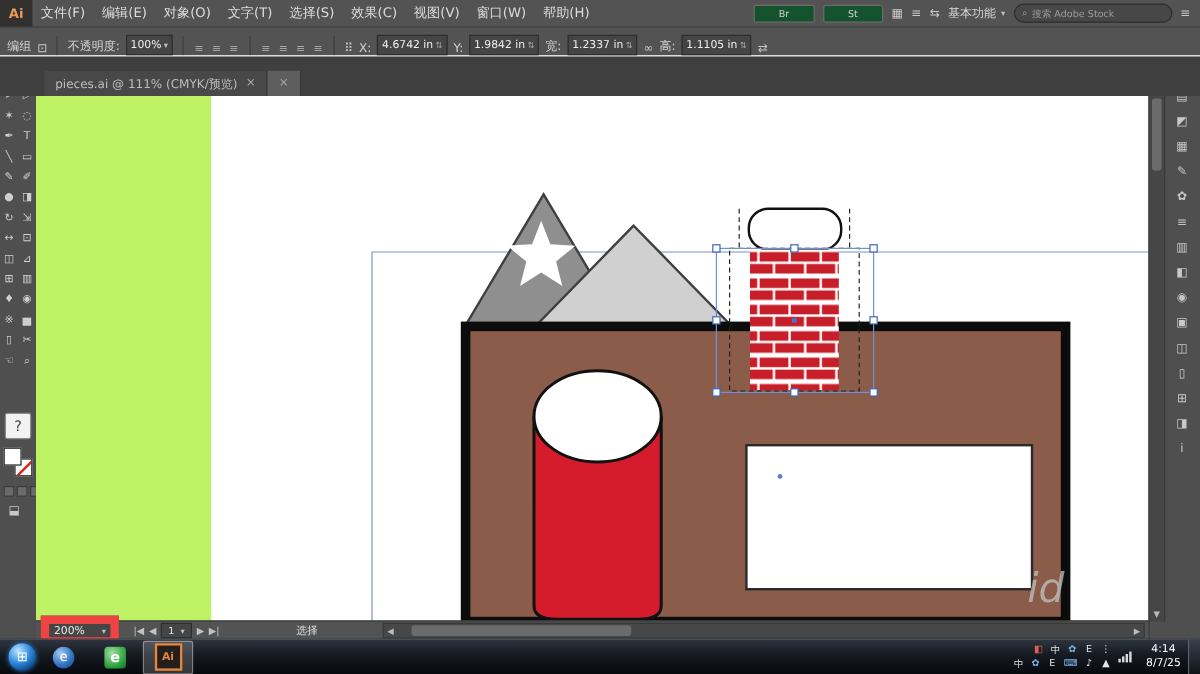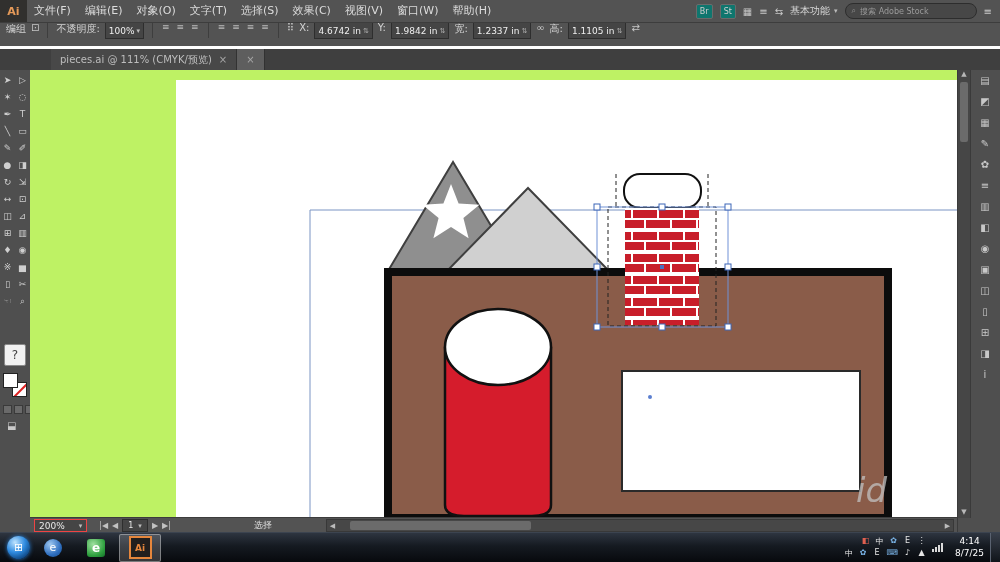--- a/index.html
+++ b/index.html
@@ -8,44 +8,44 @@
        -webkit-font-smoothing:antialiased;user-select:none}
 
   
   .menubar{position:absolute;top:0;left:0;right:0;height:22px;background:#535353;
            border-bottom:1px solid #3d3d3d;display:flex;align-items:center;
            color:#dcdcdc;font-size:11px;z-index:9}
   .ai-logo{width:27px;height:22px;background:#31302e;color:#e59a59;font-weight:bold;
            display:flex;align-items:center;justify-content:center;font-size:11px}
   .menu-item{padding:0 7px;line-height:22px;white-space:nowrap;cursor:default}
   .mb-right{margin-left:auto;display:flex;align-items:center;gap:7px;padding-right:8px}
-  .mb-chip{border:1px solid #6b6b6b;border-radius:2px;font-size:8px;padding:0 3px;
-           height:13px;line-height:13px;color:#cfcfcf;background:#0f766e}
+  .mb-chip{border:1px solid #6b6b6b;border-radius:2px;font-size:8px;padding:0 20px;
+           height:13px;line-height:13px;color:#cfcfcf;background:#14532d}
   .mb-ico{font-size:10px;color:#c9c9c9}
   .workspace{display:flex;align-items:center;gap:4px;font-size:10px;color:#d6d6d6}
   .searchbox{width:118px;height:14px;background:#474747;border:1px solid #2d2d2d;
              border-radius:8px;display:flex;align-items:center;gap:4px;padding:0 6px;
              color:#9b9b9b;font-size:8px}
 
   
   .controlbar{position:absolute;top:22px;left:0;right:0;height:24px;background:#535353;
-              border-bottom:3px solid #ffffff;display:flex;align-items:flex-start;gap:5px;
+              border-bottom:1px solid #ffffff;display:flex;align-items:flex-end;gap:5px;
               padding:0 6px;font-size:10px;color:#d8d8d8;z-index:8}
   .cb-sep{width:1px;height:16px;background:#3e3e3e;margin:0 3px}
   .cb-field{background:#454545;border:1px solid #2e2e2e;height:15px;display:flex;
             align-items:center;gap:2px;padding:0 3px;font-size:9px;color:#efefef}
   .cb-spin{font-size:7px;color:#a9a9a9}
   .cb-lbl{font-size:10px;color:#d3d3d3}
   .cb-ico{font-size:10px;color:#c6c6c6}
   .align-ico{font-size:9px;color:#bdbdbd;padding:0 1px}
   .caret{font-size:7px;color:#bdbdbd}
 
   
-  .tabbar{position:absolute;top:46px;left:0;right:0;height:24px;background:#3f3f3f;
-          display:flex;align-items:flex-end;padding-left:51px;z-index:7}
+  .tabbar{position:absolute;top:46px;left:0;right:0;height:34px;background:#3f3f3f;
+          display:flex;align-items:flex-end;padding-left:37px;z-index:7}
   .tab{height:21px;display:flex;align-items:center;gap:7px;padding:0 9px;
        background:#484848;color:#bdbdbd;font-size:10px;border-right:1px solid #323232;
        white-space:nowrap;cursor:default}
   .tab.active{background:#5e5e5e;color:#ececec}
   .tab .x{font-size:10px;color:#a5a5a5}
 
   
   .main{position:absolute;top:68px;left:0;right:0;bottom:29px}
 
   
@@ -70,26 +70,26 @@
   .screen-ico{position:absolute;left:7px;top:352px;font-size:10px;color:#c9c9c9}
 
   
   .canvas{position:absolute;left:30px;right:42px;top:0;bottom:0;background:#bef264}
   svg.art{position:absolute;left:0;top:0;display:block}
 
   
   .statusbar{position:absolute;left:0;right:0;bottom:0;height:15px;background:#535353;
              border-top:1px solid #3c3c3c;display:flex;align-items:center;gap:4px;
              padding:0 4px;font-size:9px;color:#d6d6d6}
-  .zoom-box{background:#454545;border:1px solid #ef4444;height:11px;display:flex;
+  .zoom-box{background:#454545;border:7px solid #ef4444;height:11px;display:flex;
             align-items:center;gap:14px;padding:0 4px;font-size:9px;color:#e8e8e8}
   .nav{display:flex;align-items:center;gap:4px;margin-left:8px;font-size:8px;color:#c2c2c2}
   .nav .pagebox{background:#454545;border:1px solid #2e2e2e;padding:0 5px;height:11px;
                 display:flex;align-items:center;gap:5px;color:#e8e8e8}
-  .toolstatus{margin-left:79px;font-size:9px;color:#dedede}
+  .toolstatus{margin-left:60px;font-size:9px;color:#dedede}
   .hscroll{flex:1;height:11px;margin-left:50px;background:#474747;border:1px solid #383838;
            display:flex;align-items:center}
   .hs-btn{width:11px;text-align:center;font-size:7px;color:#bbb}
   .hs-track{flex:1;position:relative;height:100%}
   .hs-thumb{position:absolute;left:2%;width:30%;top:1px;bottom:1px;background:#6b6b6b;
             border-radius:2px}
 
   
   .rightdock{position:absolute;right:0;top:0;bottom:0;width:42px;background:#4f4f4f;
              border-left:1px solid #3b3b3b}

